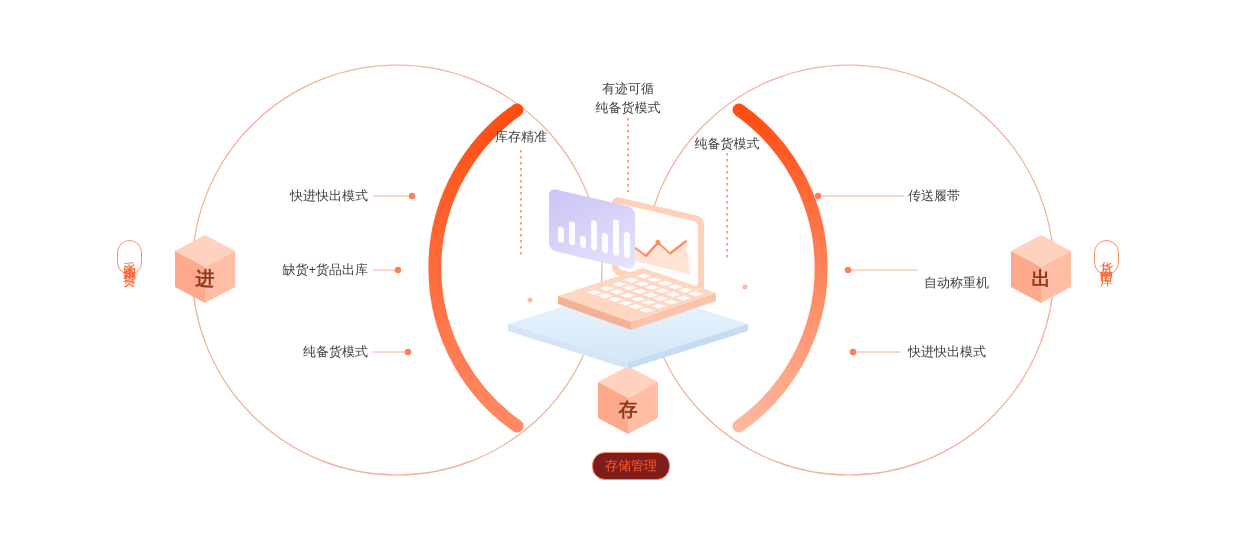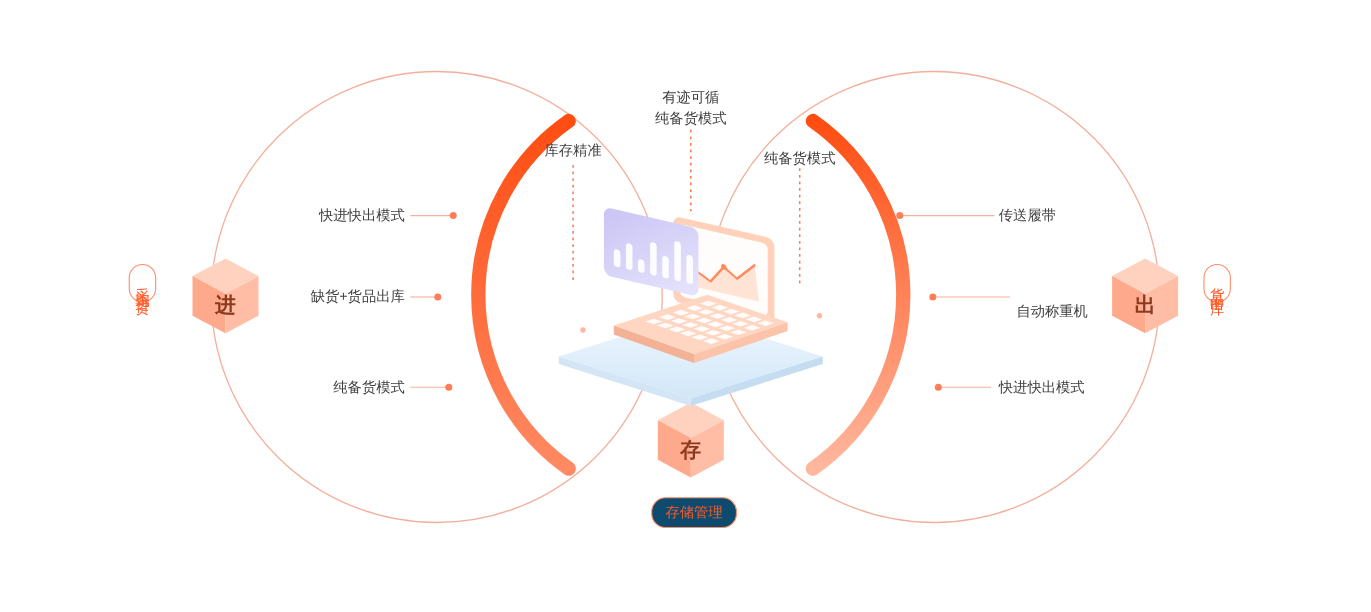--- a/index.html
+++ b/index.html
@@ -11,21 +11,21 @@
   .label.r { text-align:right; }
   .note { position:absolute; color:#3f3f3f; font-size:13px; text-align:center; line-height:19px; white-space:nowrap; }
   .pill-v {
     position:absolute; writing-mode:vertical-rl; text-orientation:upright;
     color:#ff5a26; border:1px solid #ff8d66; border-radius:15px;
     font-size:13px; padding:10px 5px 7px 5px; letter-spacing:4px; line-height:1;
     background:#fff;
   }
   .pill-h {
     position:absolute; color:#ff5a26; border:1px solid #ff8d66; border-radius:13px;
-    font-size:13px; padding:5px 12px; line-height:1.2; background:#0c4a6e; white-space:nowrap;
+    font-size:13px; padding:5px 12px; line-height:1.2; background:#7f1d1d; white-space:nowrap;
   }
   .cube-glyph {
     position:absolute; width:40px; text-align:center;
     font-size:19px; font-weight:bold; color:#8c3a1e; line-height:22px;
   }
   .dotted { stroke:#ff7b4d; stroke-width:1.4; stroke-dasharray:2.5 3.5; }
   .tie { stroke:#f2b19c; stroke-width:1; }
   .tie-dot { fill:#ff7e58; }
   .ring { fill:none; stroke:#f0a28b; stroke-width:1.2; opacity:0.85; }
 </style>

